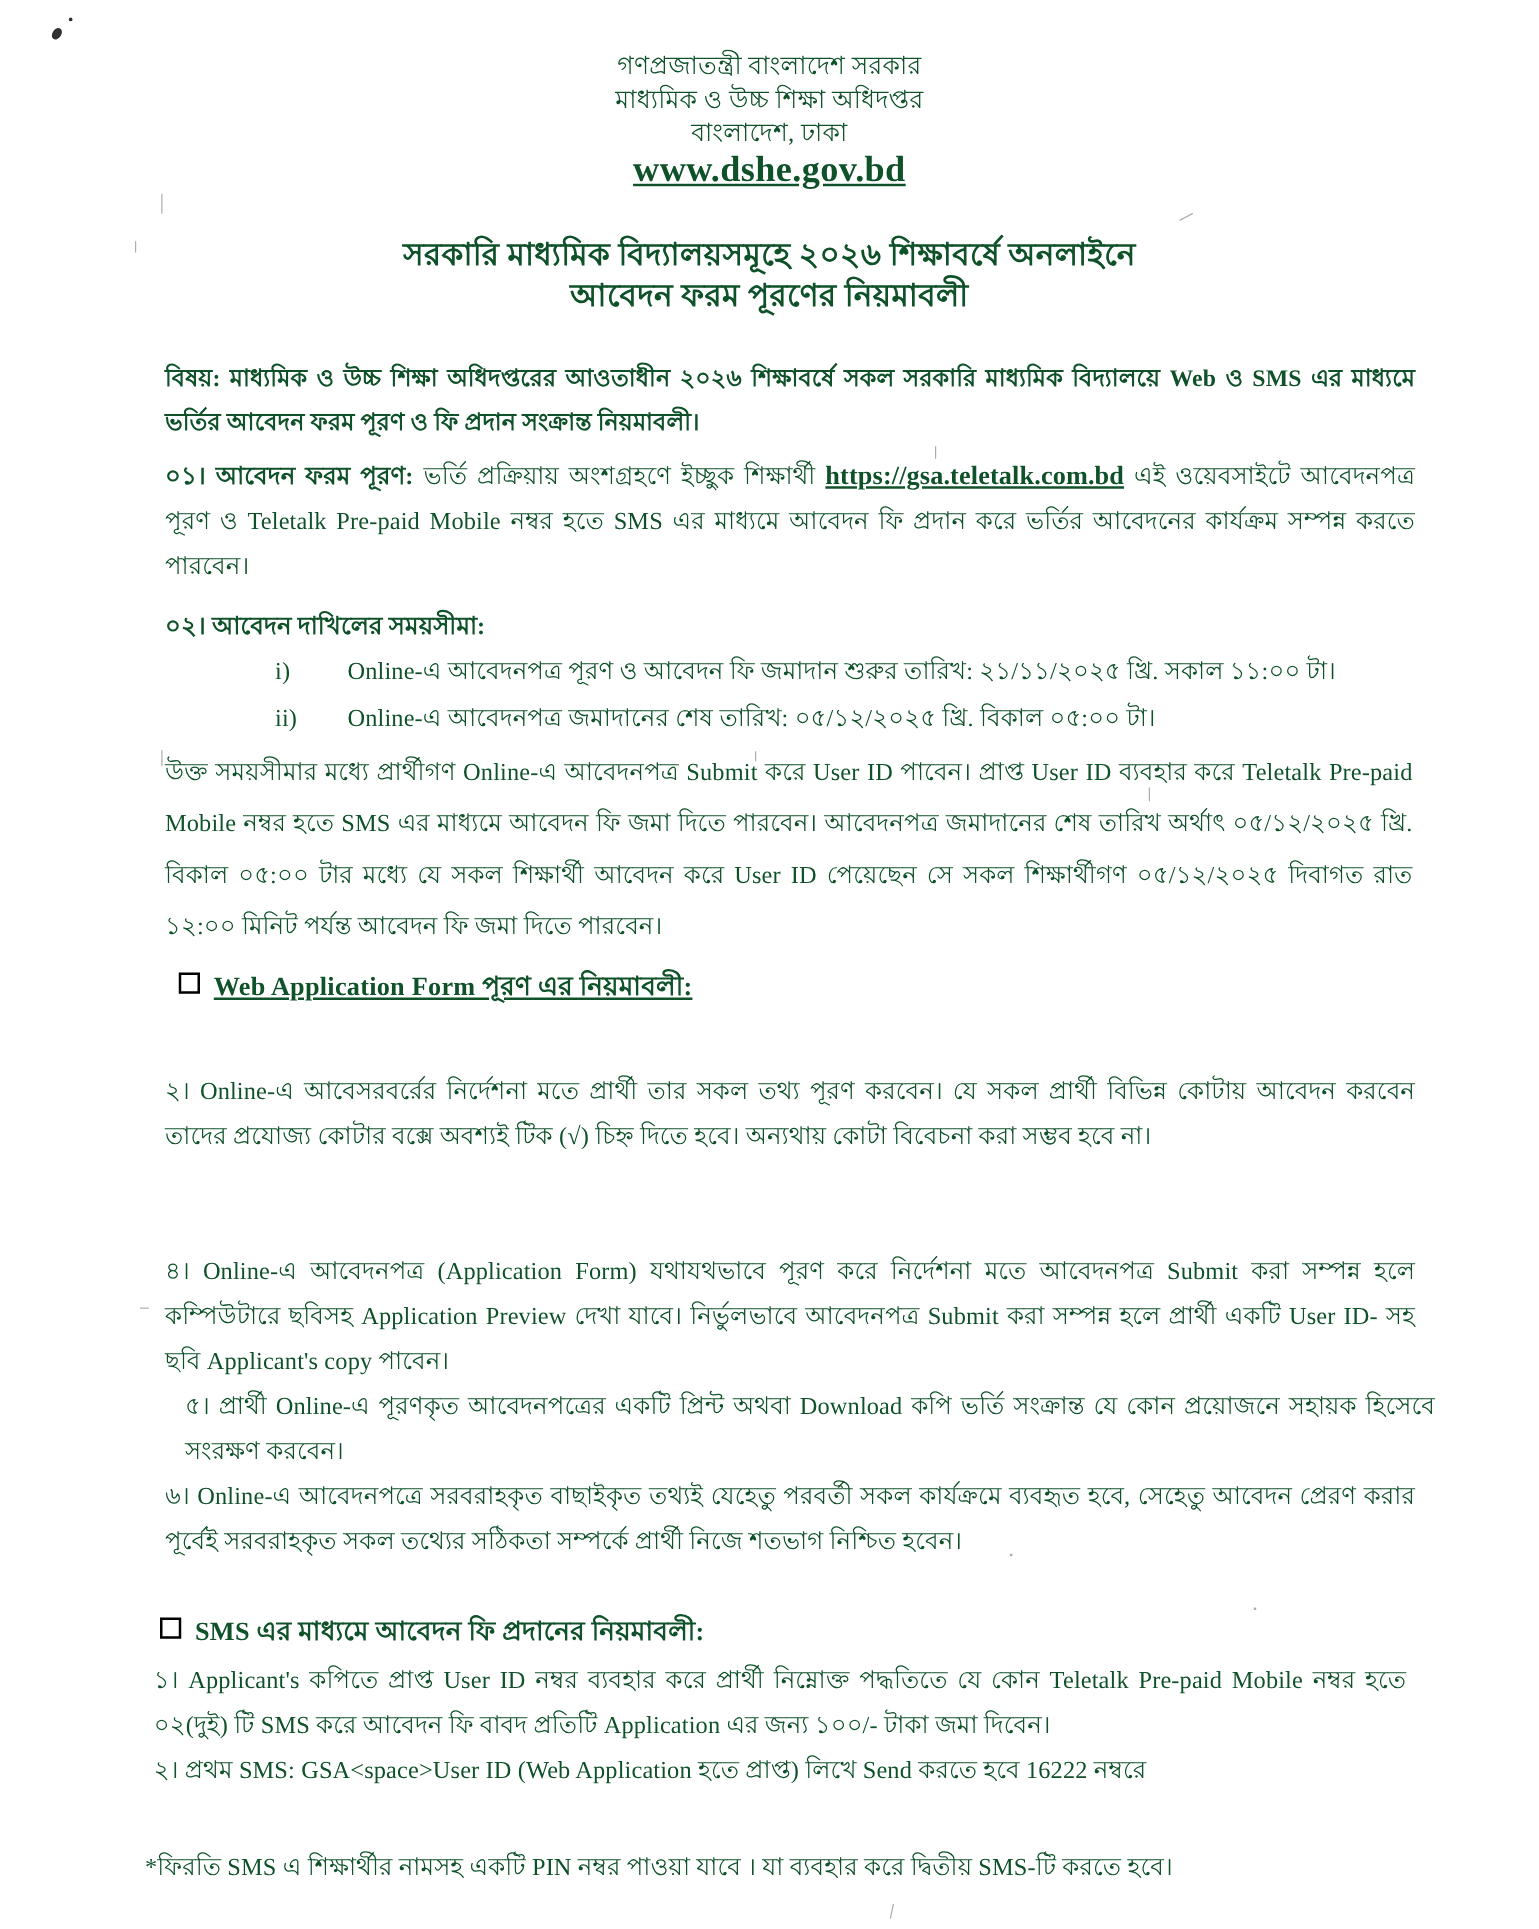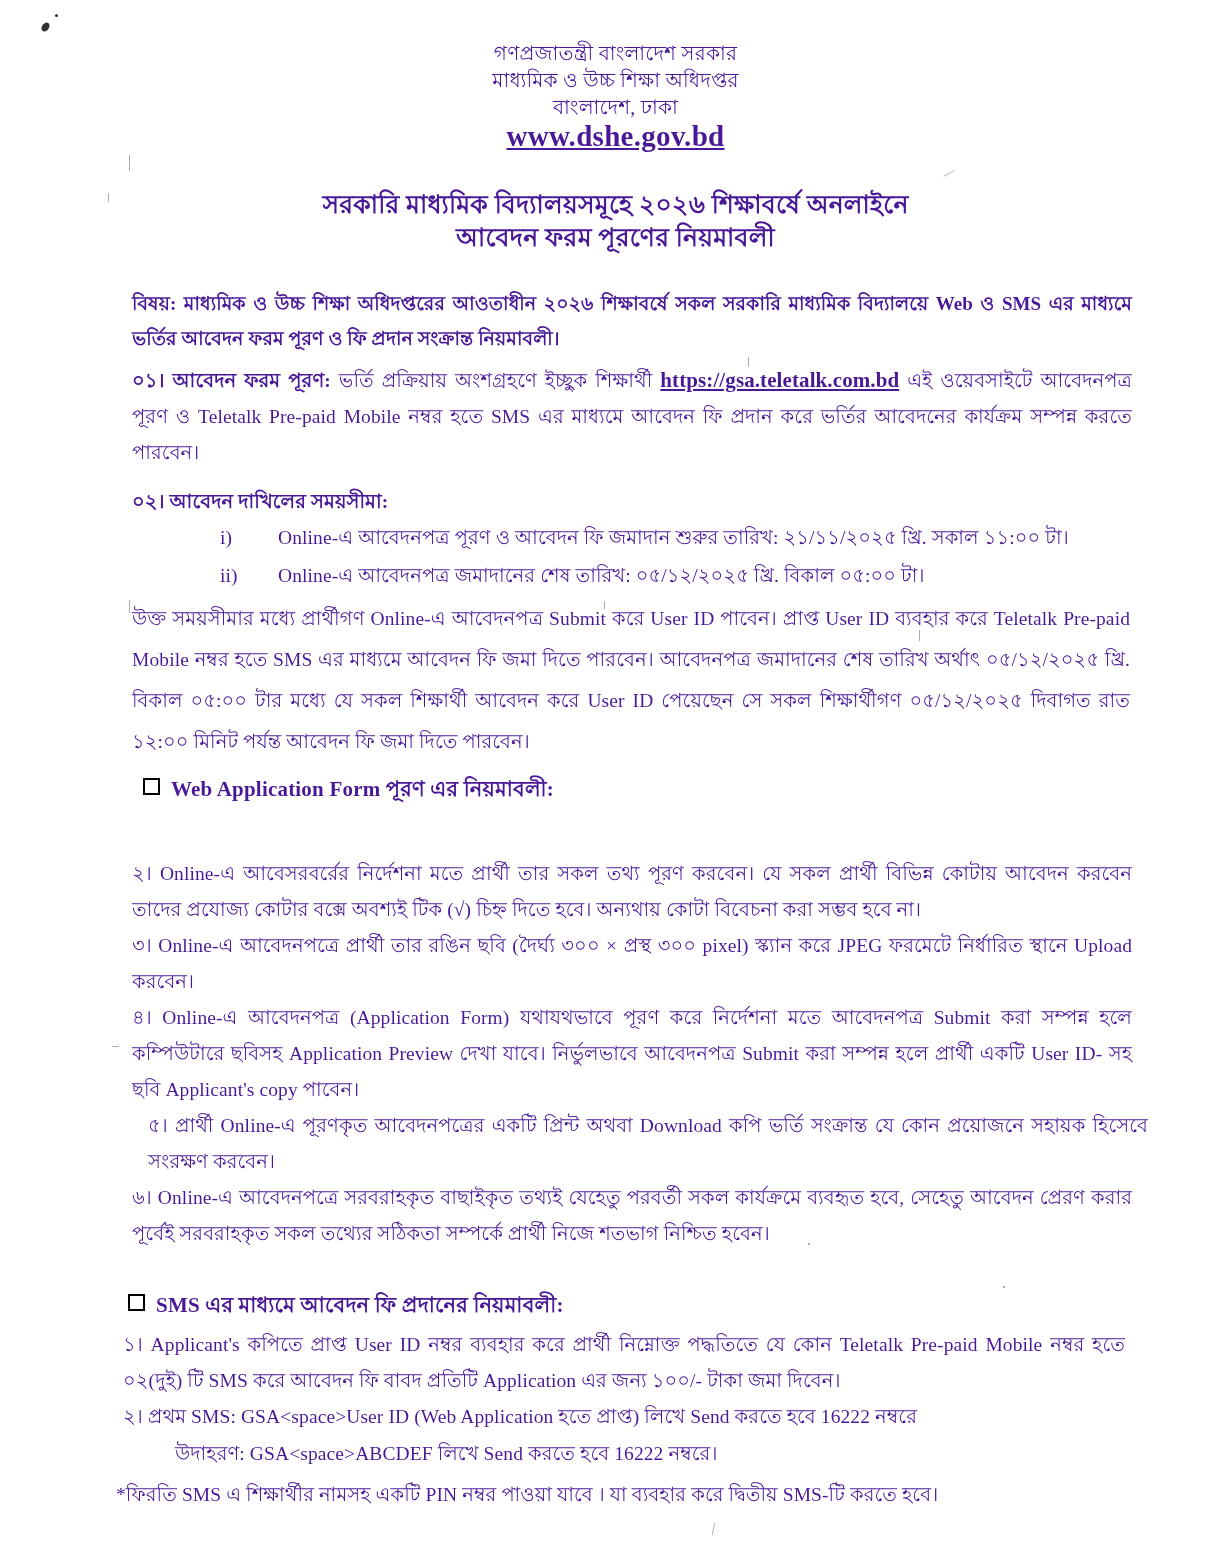--- a/index.html
+++ b/index.html
@@ -8,21 +8,21 @@
     padding: 0;
     background: #ffffff;
   }
   .page {
     position: relative;
     width: 1231px;
     height: 1543px;
     background: #ffffff;
     margin: 0 auto;
     overflow: hidden;
-    color: #4c1d95;
+    color: #14532d;
     font-family: "Liberation Serif", "DejaVu Serif", serif;
   }
 
   
   .speck {
     position: absolute;
     background: #111;
     border-radius: 50%;
     opacity: .85;
   }
@@ -168,32 +168,29 @@
       <span class="roman-txt">Online-এ আবেদনপত্র পূরণ ও আবেদন ফি জমাদান শুরুর তারিখ: ২১/১১/২০২৫ খ্রি. সকাল ১১:০০ টা।</span>
     </div>
     <div class="roman-row">
       <span class="roman-num">ii)</span>
       <span class="roman-txt">Online-এ আবেদনপত্র জমাদানের শেষ তারিখ: ০৫/১২/২০২৫ খ্রি. বিকাল ০৫:০০ টা।</span>
     </div>
   </div>
 
   <div class="block" style="left:132px;top:598px;width:998px;line-height:41px;">উক্ত সময়সীমার মধ্যে প্রার্থীগণ Online-এ আবেদনপত্র Submit করে User ID পাবেন। প্রাপ্ত User ID ব্যবহার করে Teletalk Pre-paid Mobile নম্বর হতে SMS এর মাধ্যমে আবেদন ফি জমা দিতে পারবেন। আবেদনপত্র জমাদানের শেষ তারিখ অর্থাৎ ০৫/১২/২০২৫ খ্রি. বিকাল ০৫:০০ টার মধ্যে যে সকল শিক্ষার্থী আবেদন করে User ID পেয়েছেন সে সকল শিক্ষার্থীগণ ০৫/১২/২০২৫ দিবাগত রাত ১২:০০ মিনিট পর্যন্ত আবেদন ফি জমা দিতে পারবেন।</div>
 
-  <div class="sec-head" style="left:143px;top:774px;">
+  <div class="sec-head" style="left:143px;top:774px;text-decoration:underline;">
     <span class="sq"></span><span>Web Application Form পূরণ এর নিয়মাবলী:</span>
   </div>
 
 
   <div class="block" style="left:132px;top:856px;width:1000px;">
     <span class="num">২। </span><span>Online-এ আবেসরবর্রের নির্দেশনা মতে প্রার্থী তার সকল তথ্য পূরণ করবেন। যে সকল প্রার্থী বিভিন্ন কোটায় আবেদন করবেন তাদের প্রযোজ্য কোটার বক্সে অবশ্যই টিক (√) চিহ্ন দিতে হবে। অন্যথায় কোটা বিবেচনা করা সম্ভব হবে না।</span>
   </div>
 
-  <div class="block" style="left:132px;top:928px;width:1000px;">
-    <span class="num">৩। </span><span>Online-এ আবেদনপত্রে প্রার্থী তার রঙিন ছবি (দৈর্ঘ্য ৩০০ × প্রস্থ ৩০০ pixel) স্ক্যান করে JPEG ফরমেটে নির্ধারিত স্থানে Upload করবেন।</span>
-  </div>
 
   <div class="block" style="left:132px;top:1000px;width:1000px;">
     <span class="num">৪। </span><span>Online-এ আবেদনপত্র (Application Form) যথাযথভাবে পূরণ করে নির্দেশনা মতে আবেদনপত্র Submit করা সম্পন্ন হলে কম্পিউটারে ছবিসহ Application Preview দেখা যাবে। নির্ভুলভাবে আবেদনপত্র Submit করা সম্পন্ন হলে প্রার্থী একটি User ID- সহ ছবি Applicant's copy পাবেন।</span>
   </div>
 
   <div class="block" style="left:148px;top:1108px;width:1000px;">
     <span class="num">৫। </span><span>প্রার্থী Online-এ পূরণকৃত আবেদনপত্রের একটি প্রিন্ট অথবা Download কপি ভর্তি সংক্রান্ত যে কোন প্রয়োজনে সহায়ক হিসেবে সংরক্ষণ করবেন।</span>
   </div>
 
   <div class="block" style="left:132px;top:1180px;width:1000px;">
@@ -205,17 +202,16 @@
   </div>
 
   <div class="block" style="left:123px;top:1327px;width:1002px;">
     <span class="num">১। </span><span>Applicant's কপিতে প্রাপ্ত User ID নম্বর ব্যবহার করে প্রার্থী নিম্নোক্ত পদ্ধতিতে যে কোন Teletalk Pre-paid Mobile নম্বর হতে ০২(দুই) টি SMS করে আবেদন ফি বাবদ প্রতিটি Application এর জন্য ১০০/- টাকা জমা দিবেন।</span>
   </div>
 
   <div class="block" style="left:123px;top:1400px;width:1002px;line-height:34px;">
     <span class="num">২। </span><span>প্রথম SMS: GSA&lt;space&gt;User ID (Web Application হতে প্রাপ্ত) লিখে Send করতে হবে 16222 নম্বরে</span>
   </div>
 
-  <div class="block indent-ex" style="left:123px;top:1437px;width:1002px;line-height:34px;">উদাহরণ: GSA&lt;space&gt;ABCDEF লিখে Send করতে হবে 16222 নম্বরে।</div>
 
   <div class="block" style="left:116px;top:1478px;width:1010px;line-height:34px;">*ফিরতি SMS এ শিক্ষার্থীর নামসহ একটি PIN নম্বর পাওয়া যাবে । যা ব্যবহার করে দ্বিতীয় SMS-টি করতে হবে।</div>
 
 </div>
 
 </body></html>

